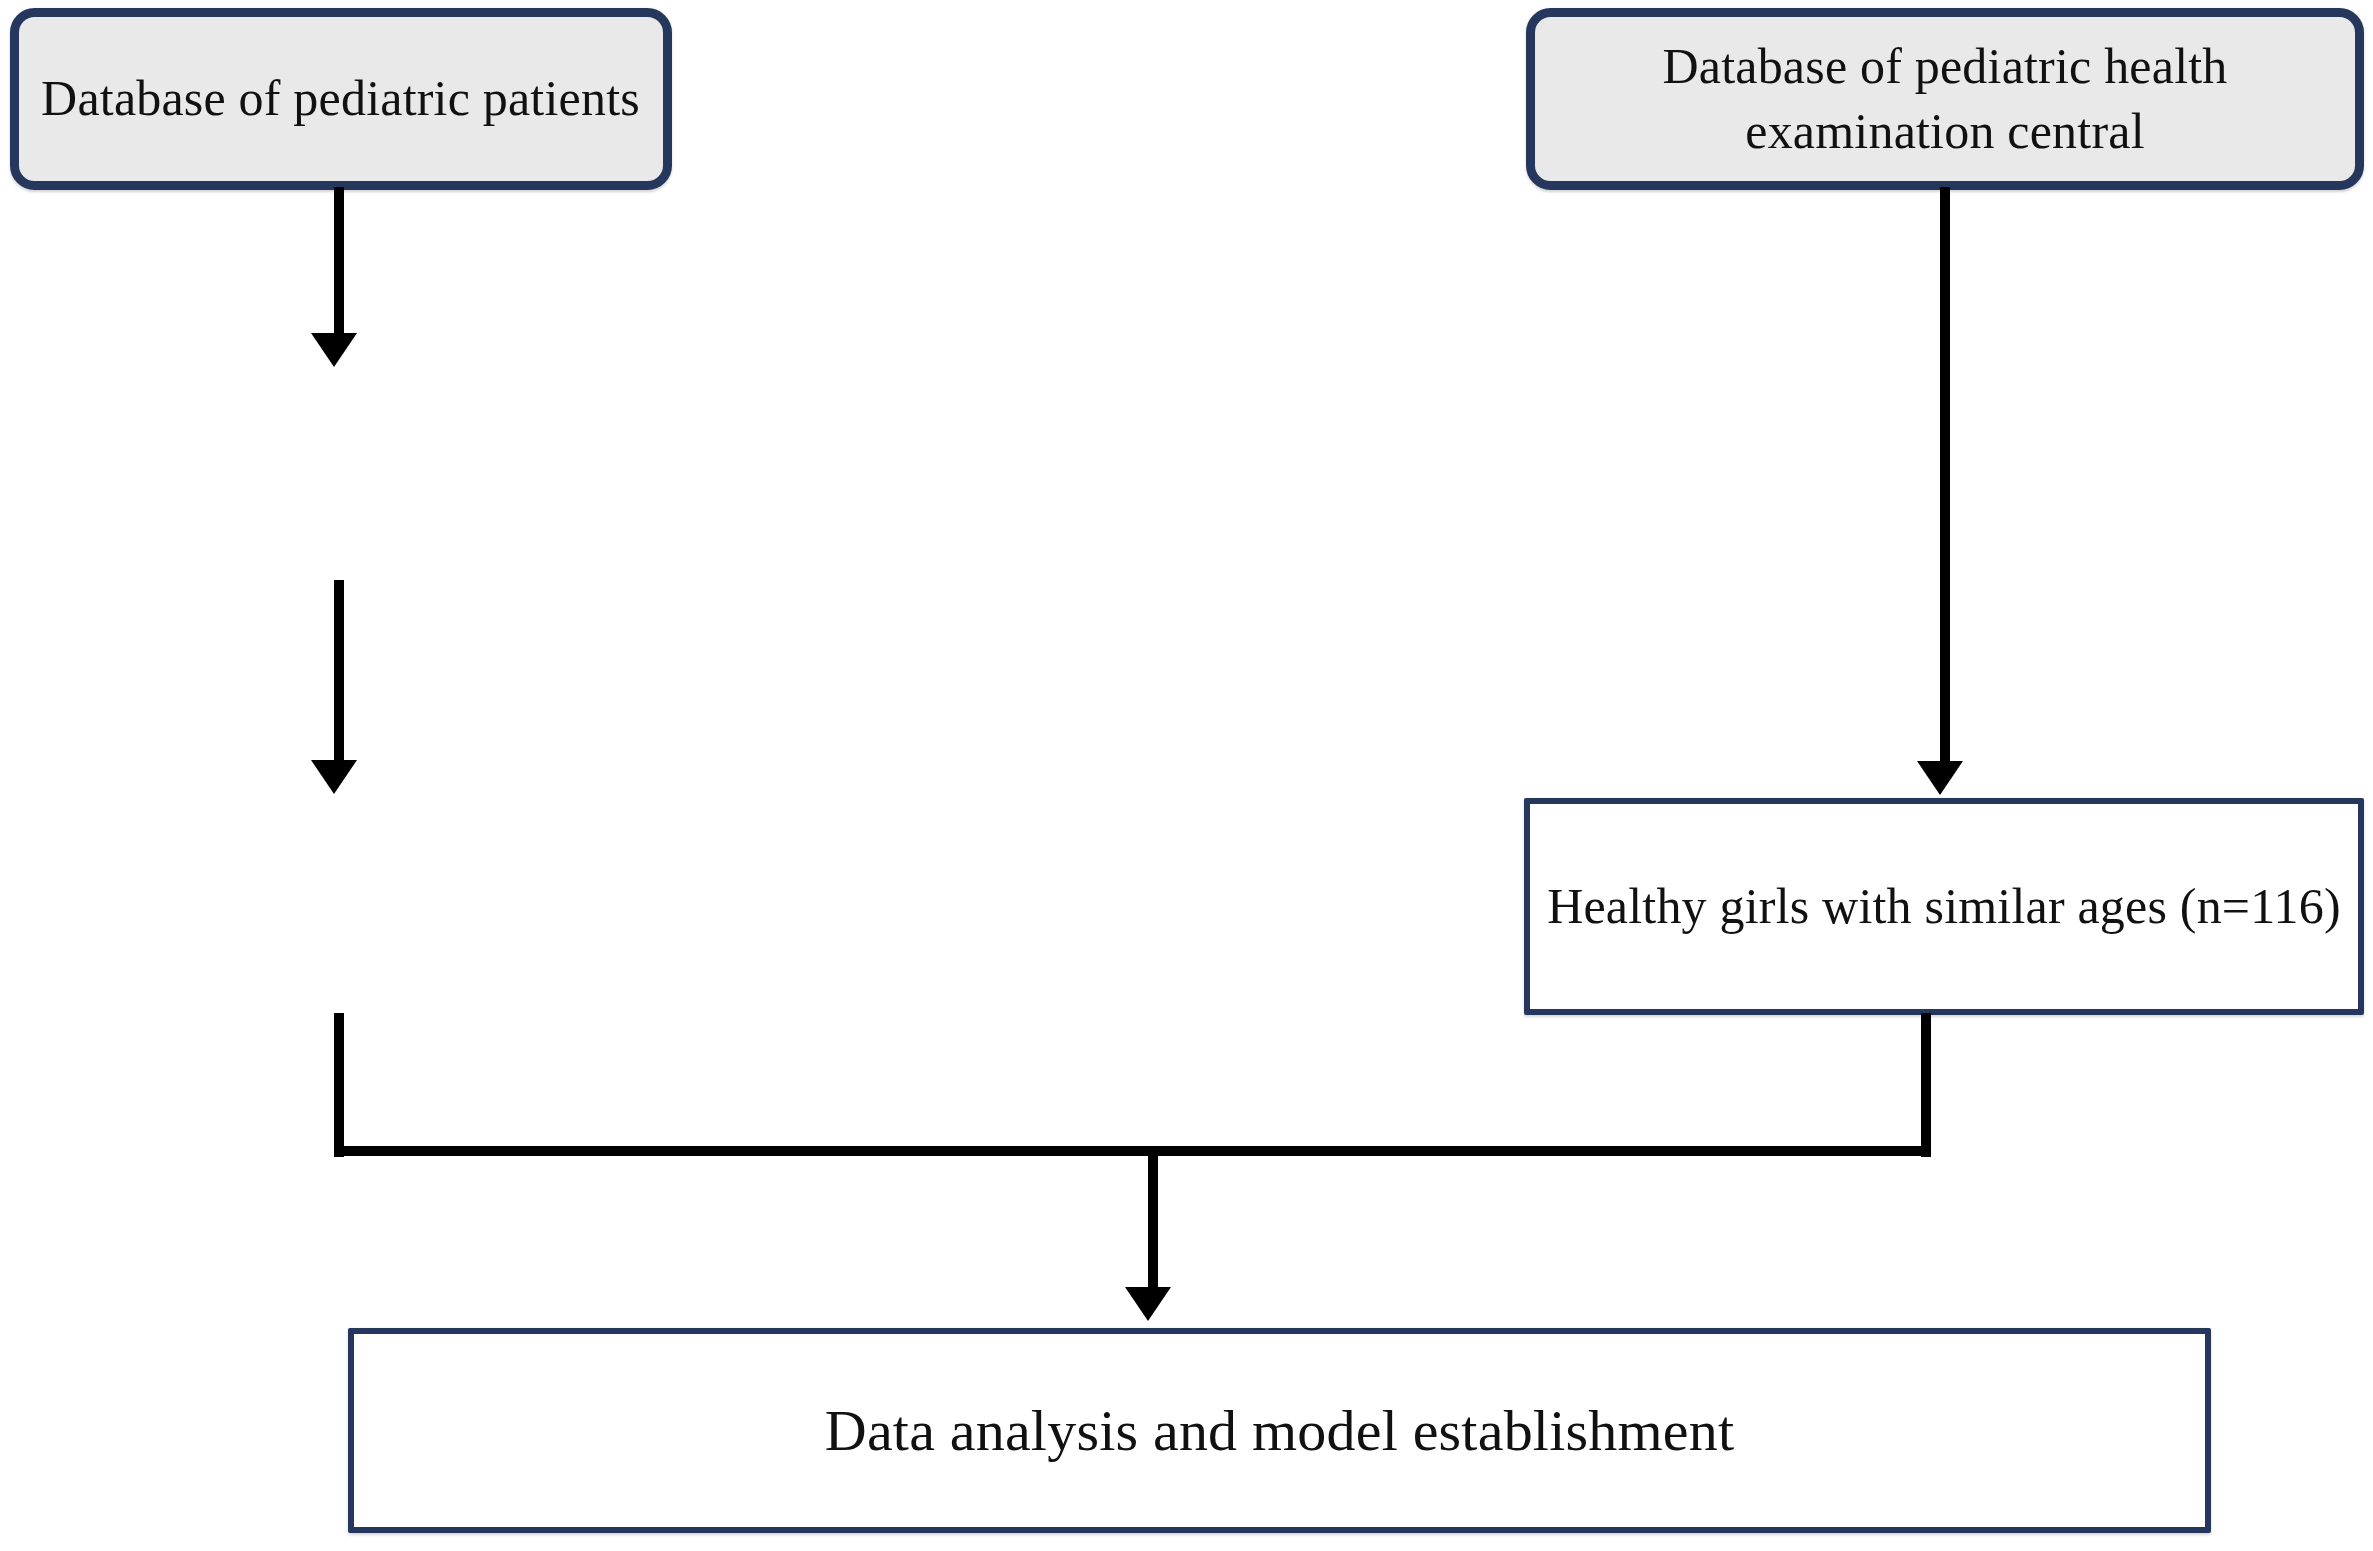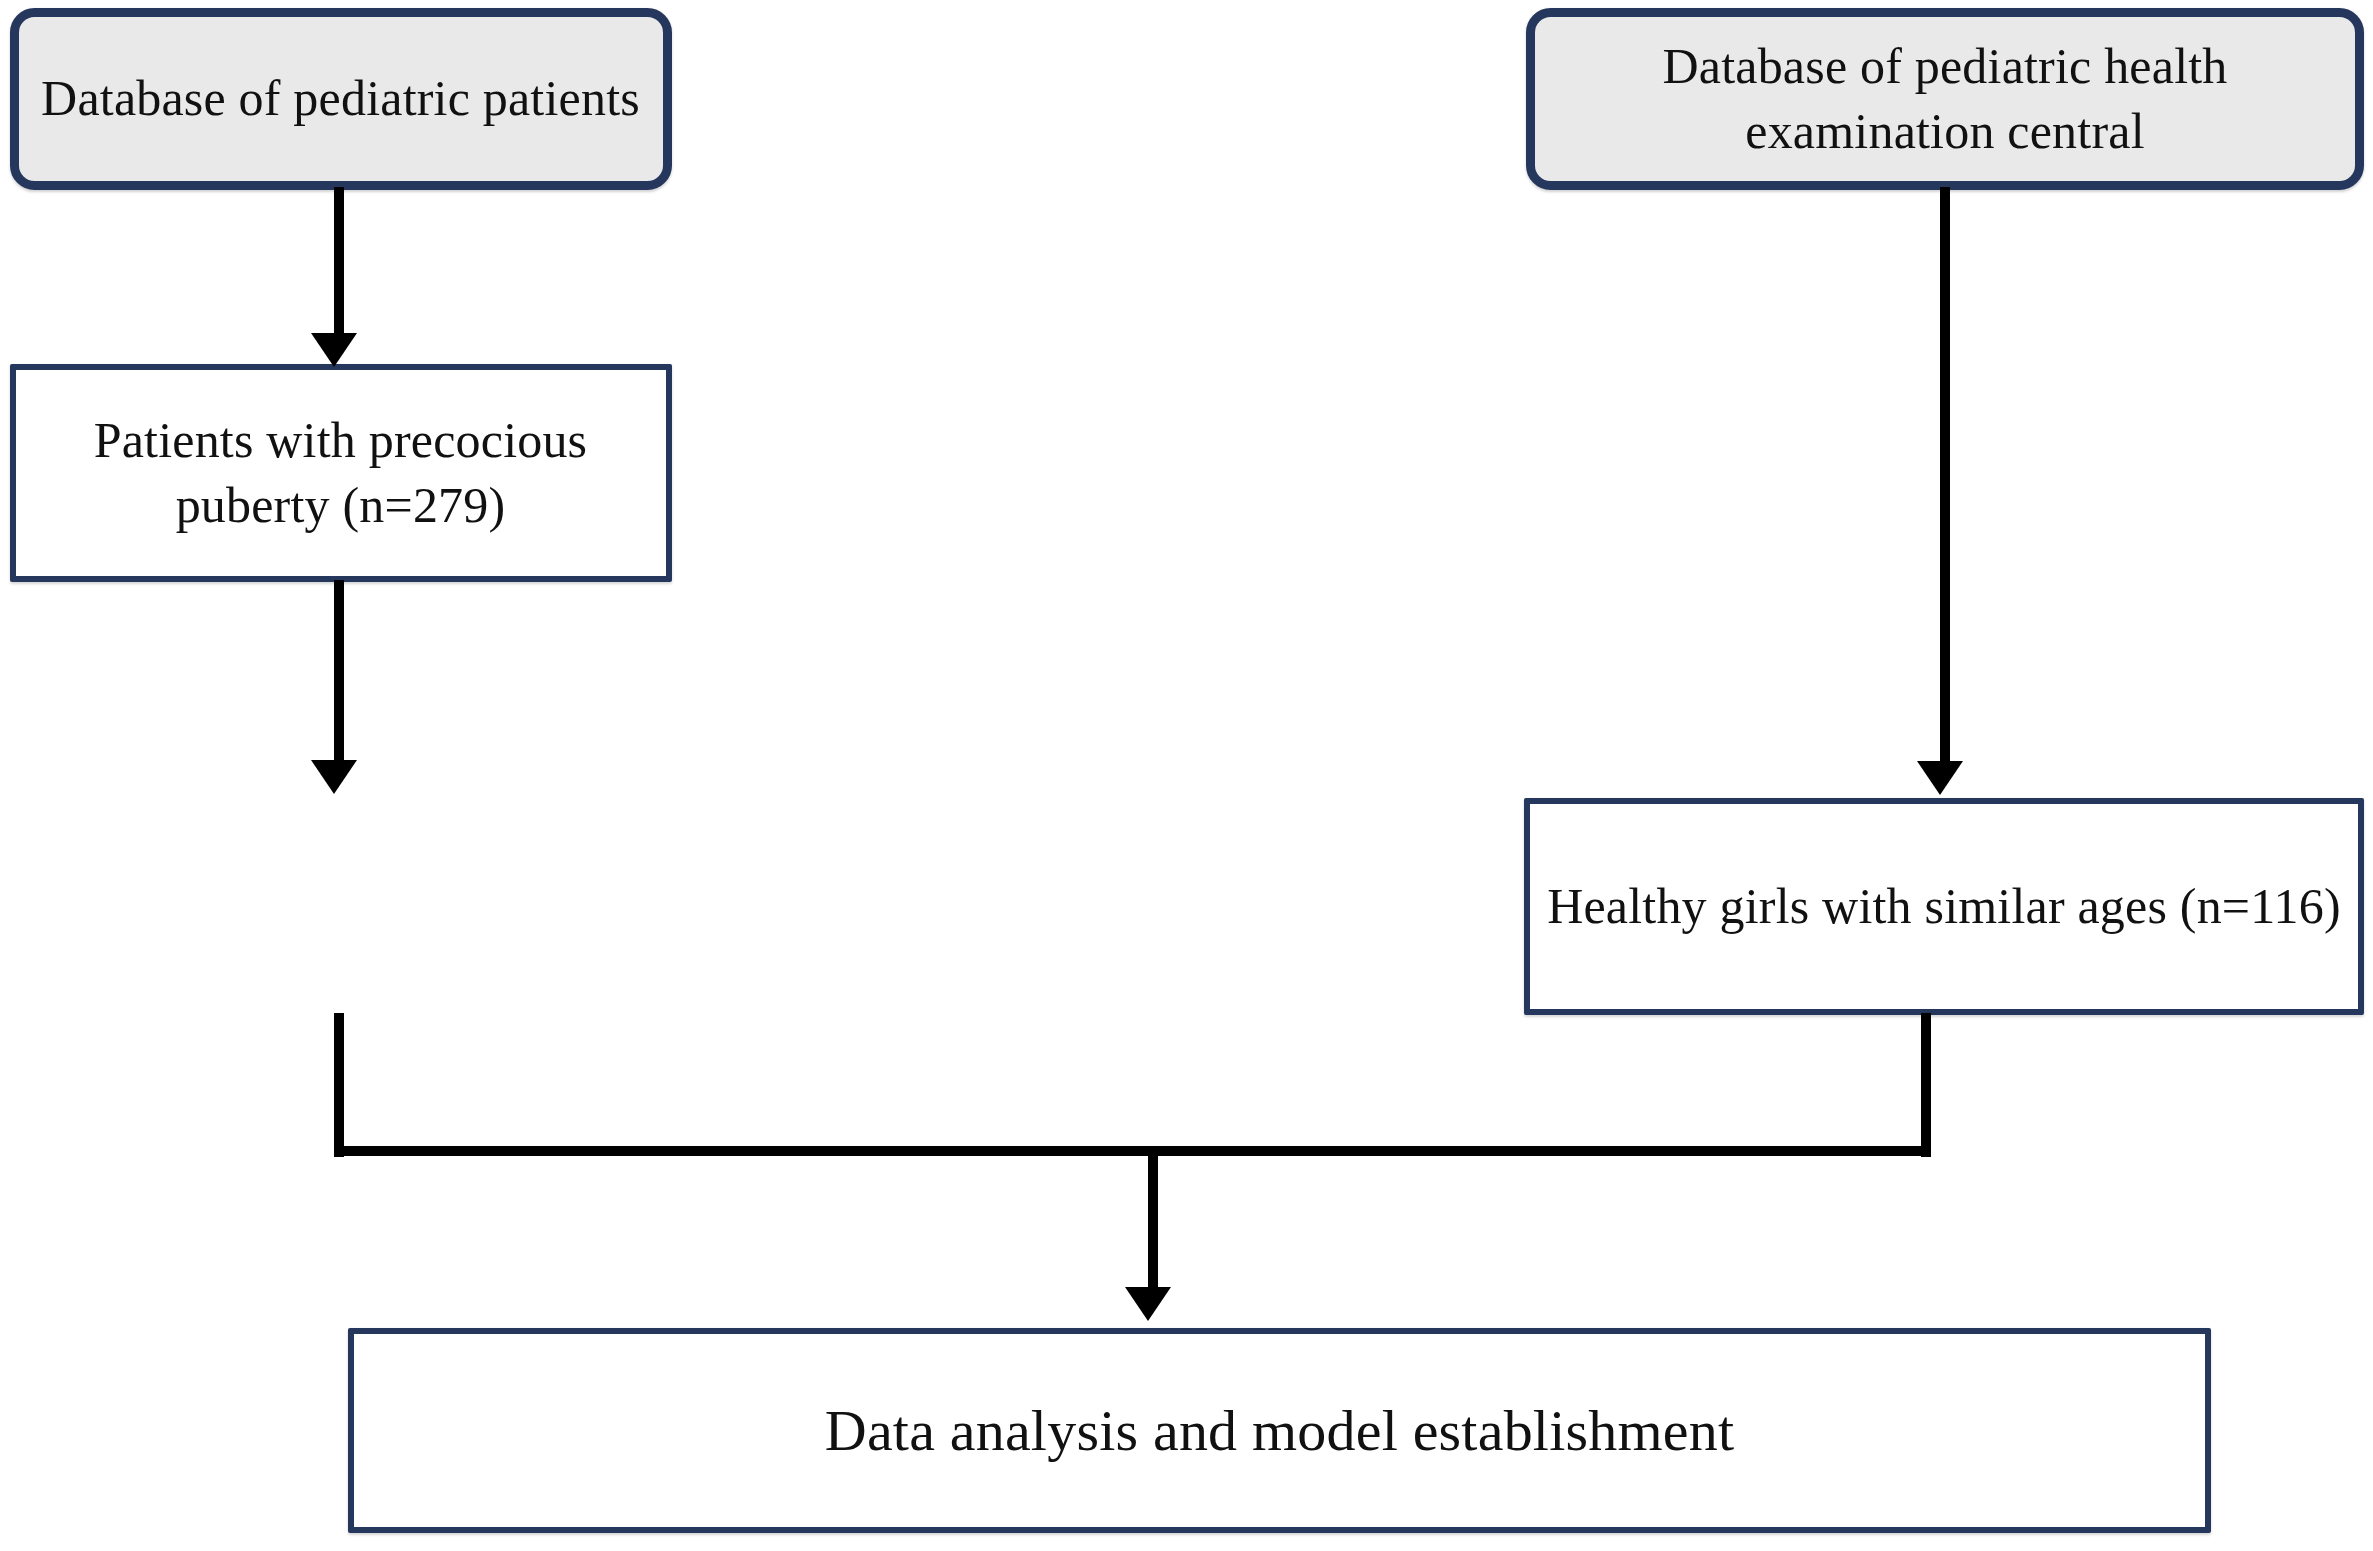--- a/index.html
+++ b/index.html
@@ -96,23 +96,20 @@
 <div id="canvas">
 
   <div class="node source" id="node-source-left">
     <span class="label">Database of pediatric patients</span>
   </div>
 
   <div class="node source" id="node-source-right">
     <span class="label">Database of pediatric health examination central</span>
   </div>
 
-  <div class="node plain" id="node-pp">
-    <span class="label">Patients with precocious puberty (n=279)</span>
-  </div>
 
 
   <div class="node plain" id="node-healthy">
     <span class="label">Healthy girls with similar ages (n=116)</span>
   </div>
 
   <div class="node plain" id="node-analysis">
     <span class="label">Data analysis and model establishment</span>
   </div>
 

